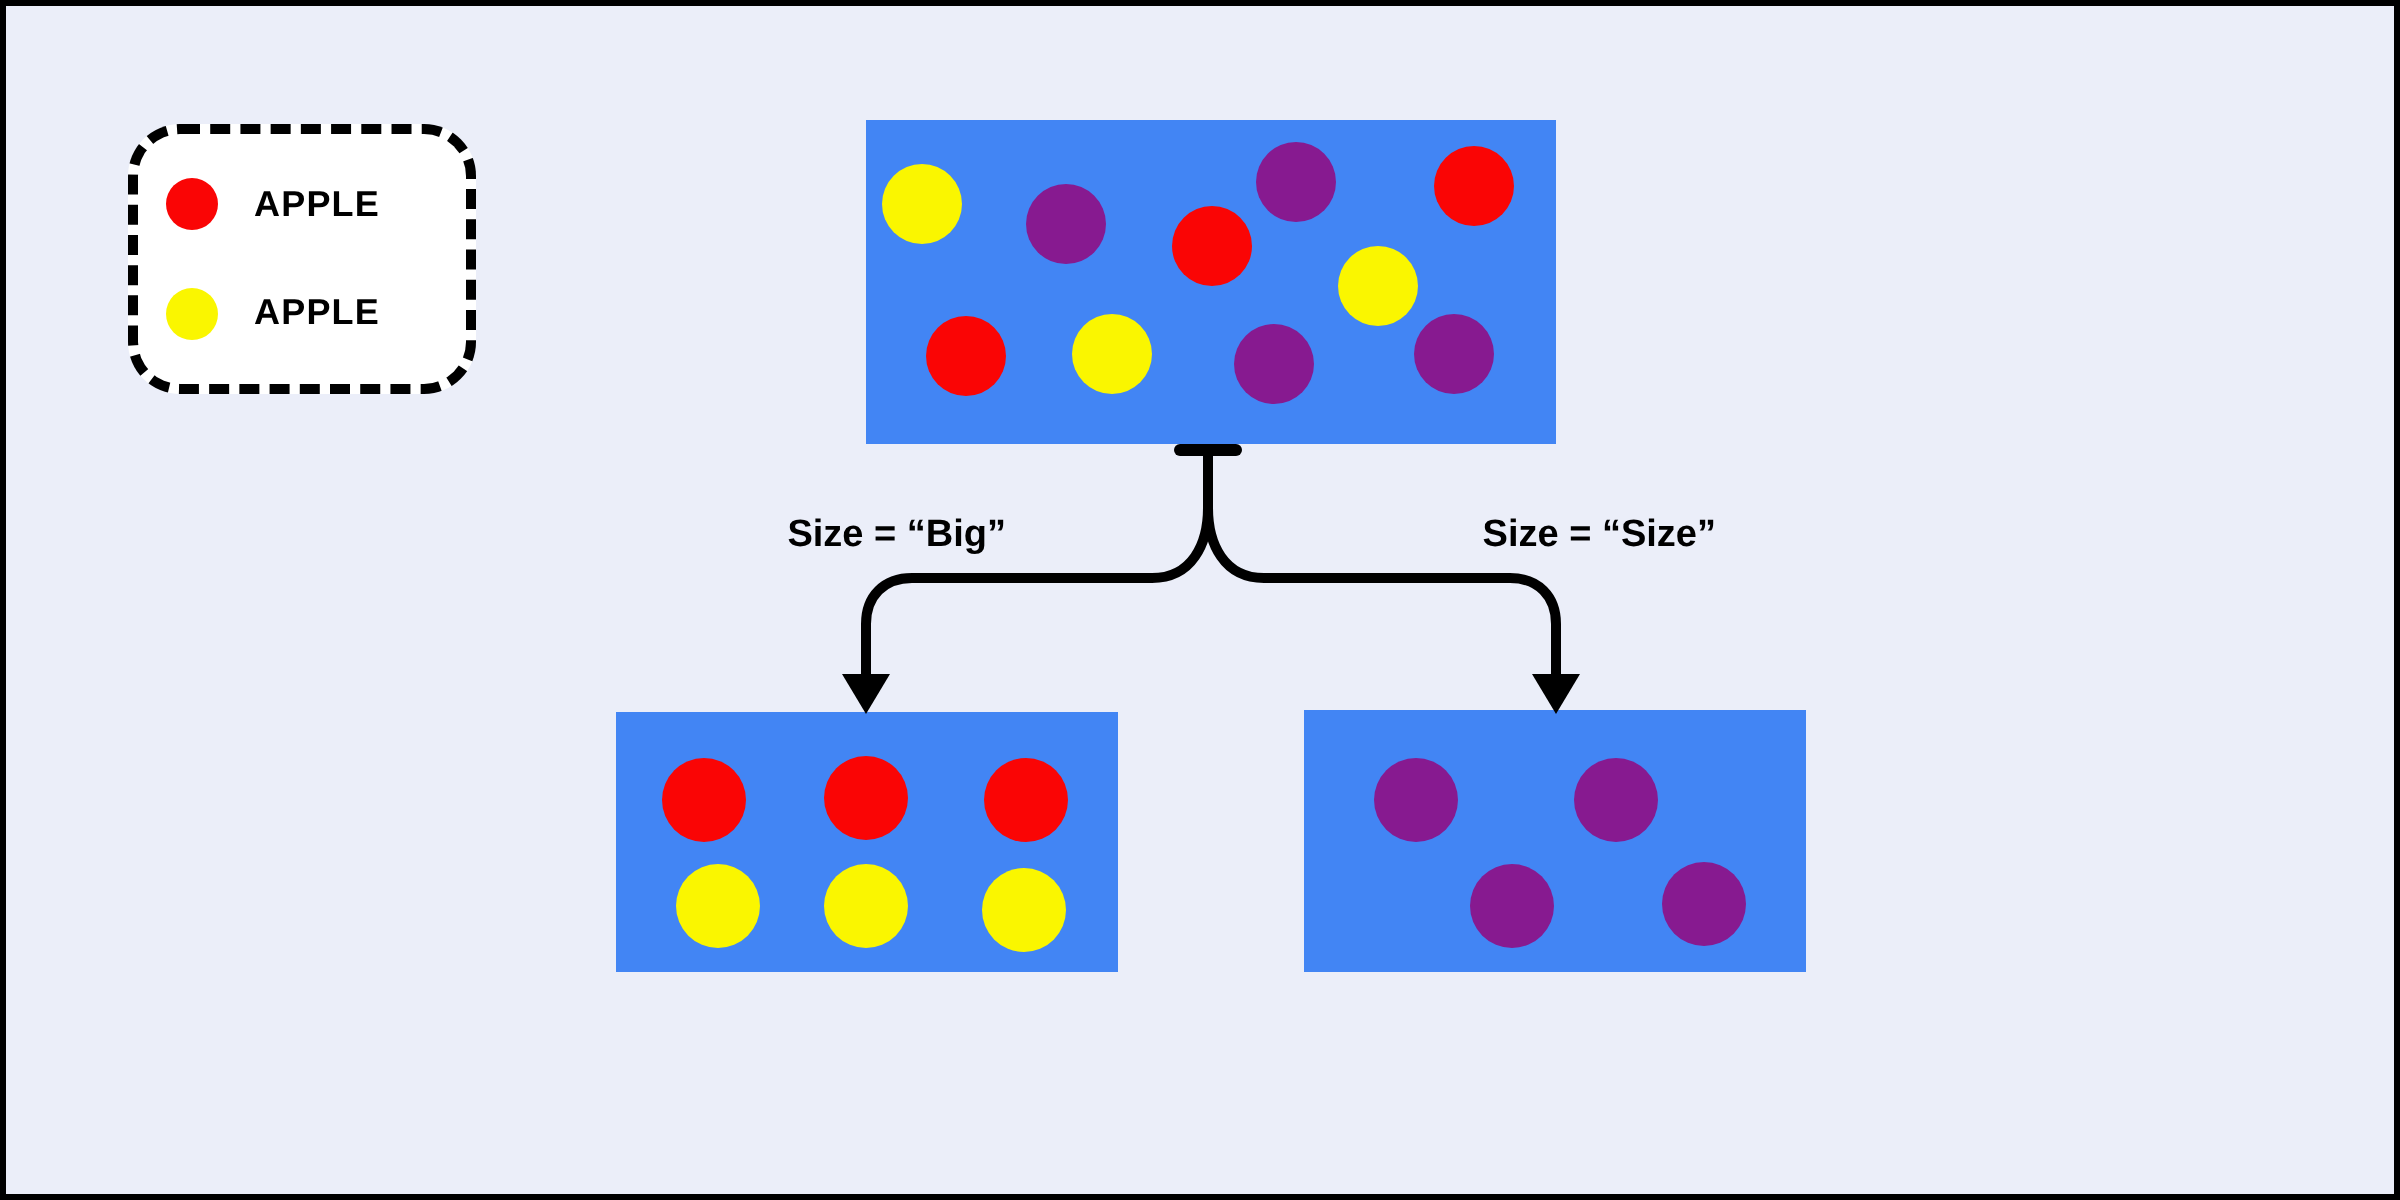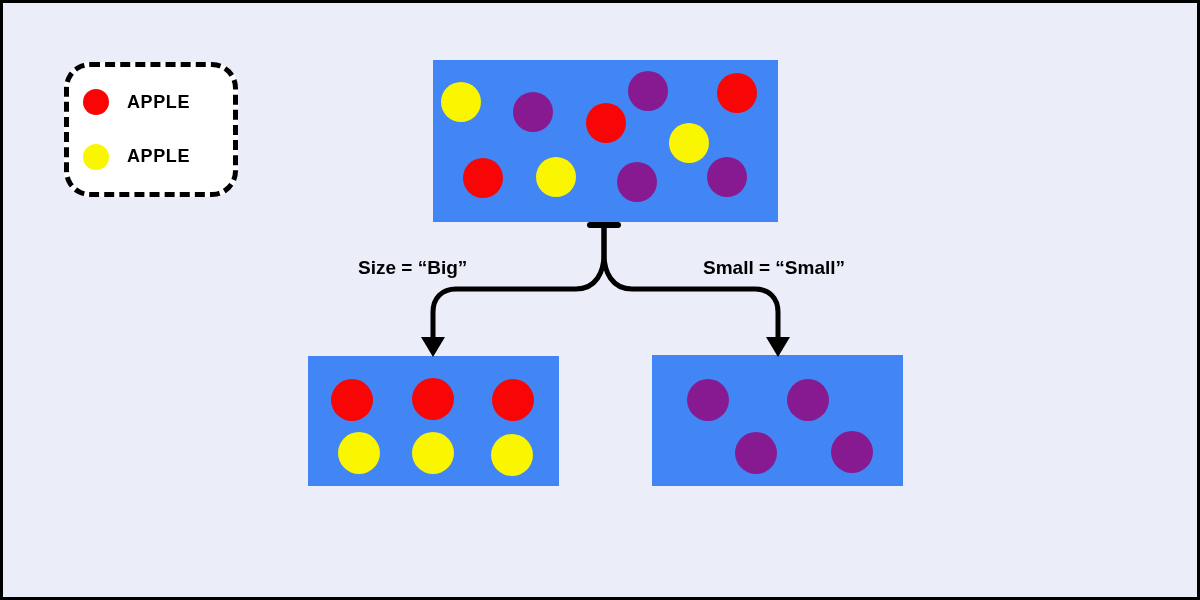--- a/index.html
+++ b/index.html
@@ -55,21 +55,21 @@
     position: absolute;
     border-radius: 50%;
   }
 
   
   .branch-label {
     position: absolute;
     font-size: 19px;
     font-weight: bold;
     color: #000;
-    text-align: left;
+    text-align: right;
     top: 256px;
     height: 24px;
     line-height: 24px;
     white-space: nowrap;
   }
   .branch-label-left  { left: 358px; width: 145px; }
   .branch-label-right { left: 703px; width: 155px; }
 
   
   .connectors {
@@ -115,21 +115,21 @@
       <span class="fruit" style="left: 183px; top: 78px; width: 42px; height: 42px; background: rgb(250, 246, 0);"></span>
     </div>
   <div class="node node-small" style="background: rgb(66, 133, 244);">
       <span class="fruit" style="left: 35px; top: 24px; width: 42px; height: 42px; background: rgb(135, 26, 144);"></span>
       <span class="fruit" style="left: 135px; top: 24px; width: 42px; height: 42px; background: rgb(135, 26, 144);"></span>
       <span class="fruit" style="left: 83px; top: 77px; width: 42px; height: 42px; background: rgb(135, 26, 144);"></span>
       <span class="fruit" style="left: 179px; top: 76px; width: 42px; height: 42px; background: rgb(135, 26, 144);"></span>
     </div>
 
   <div class="branch-label branch-label-left">Size = “Big”</div>
-  <div class="branch-label branch-label-right">Small = “Small”</div>
+  <div class="branch-label branch-label-right">Size = “Size”</div>
 
   <svg class="connectors" width="1200" height="600" viewBox="0 0 1200 600">
     <line x1="590" y1="225" x2="618" y2="225" stroke="#000" stroke-width="6" stroke-linecap="round"></line>
     <path d="M 604 225 L 604 254 C 604 272 596 289 576 289 L 456 289 C 442 289 433 298 433 312 L 433 340" fill="none" stroke="#000" stroke-width="5" stroke-linecap="round"></path>
     <path d="M 604 225 L 604 254 C 604 272 612 289 632 289 L 755 289 C 769 289 778 298 778 312 L 778 340" fill="none" stroke="#000" stroke-width="5" stroke-linecap="round"></path>
     <polygon points="433,357 421,337 445,337" fill="#000"></polygon>
     <polygon points="778,357 766,337 790,337" fill="#000"></polygon>
   </svg>
 
 </div>

